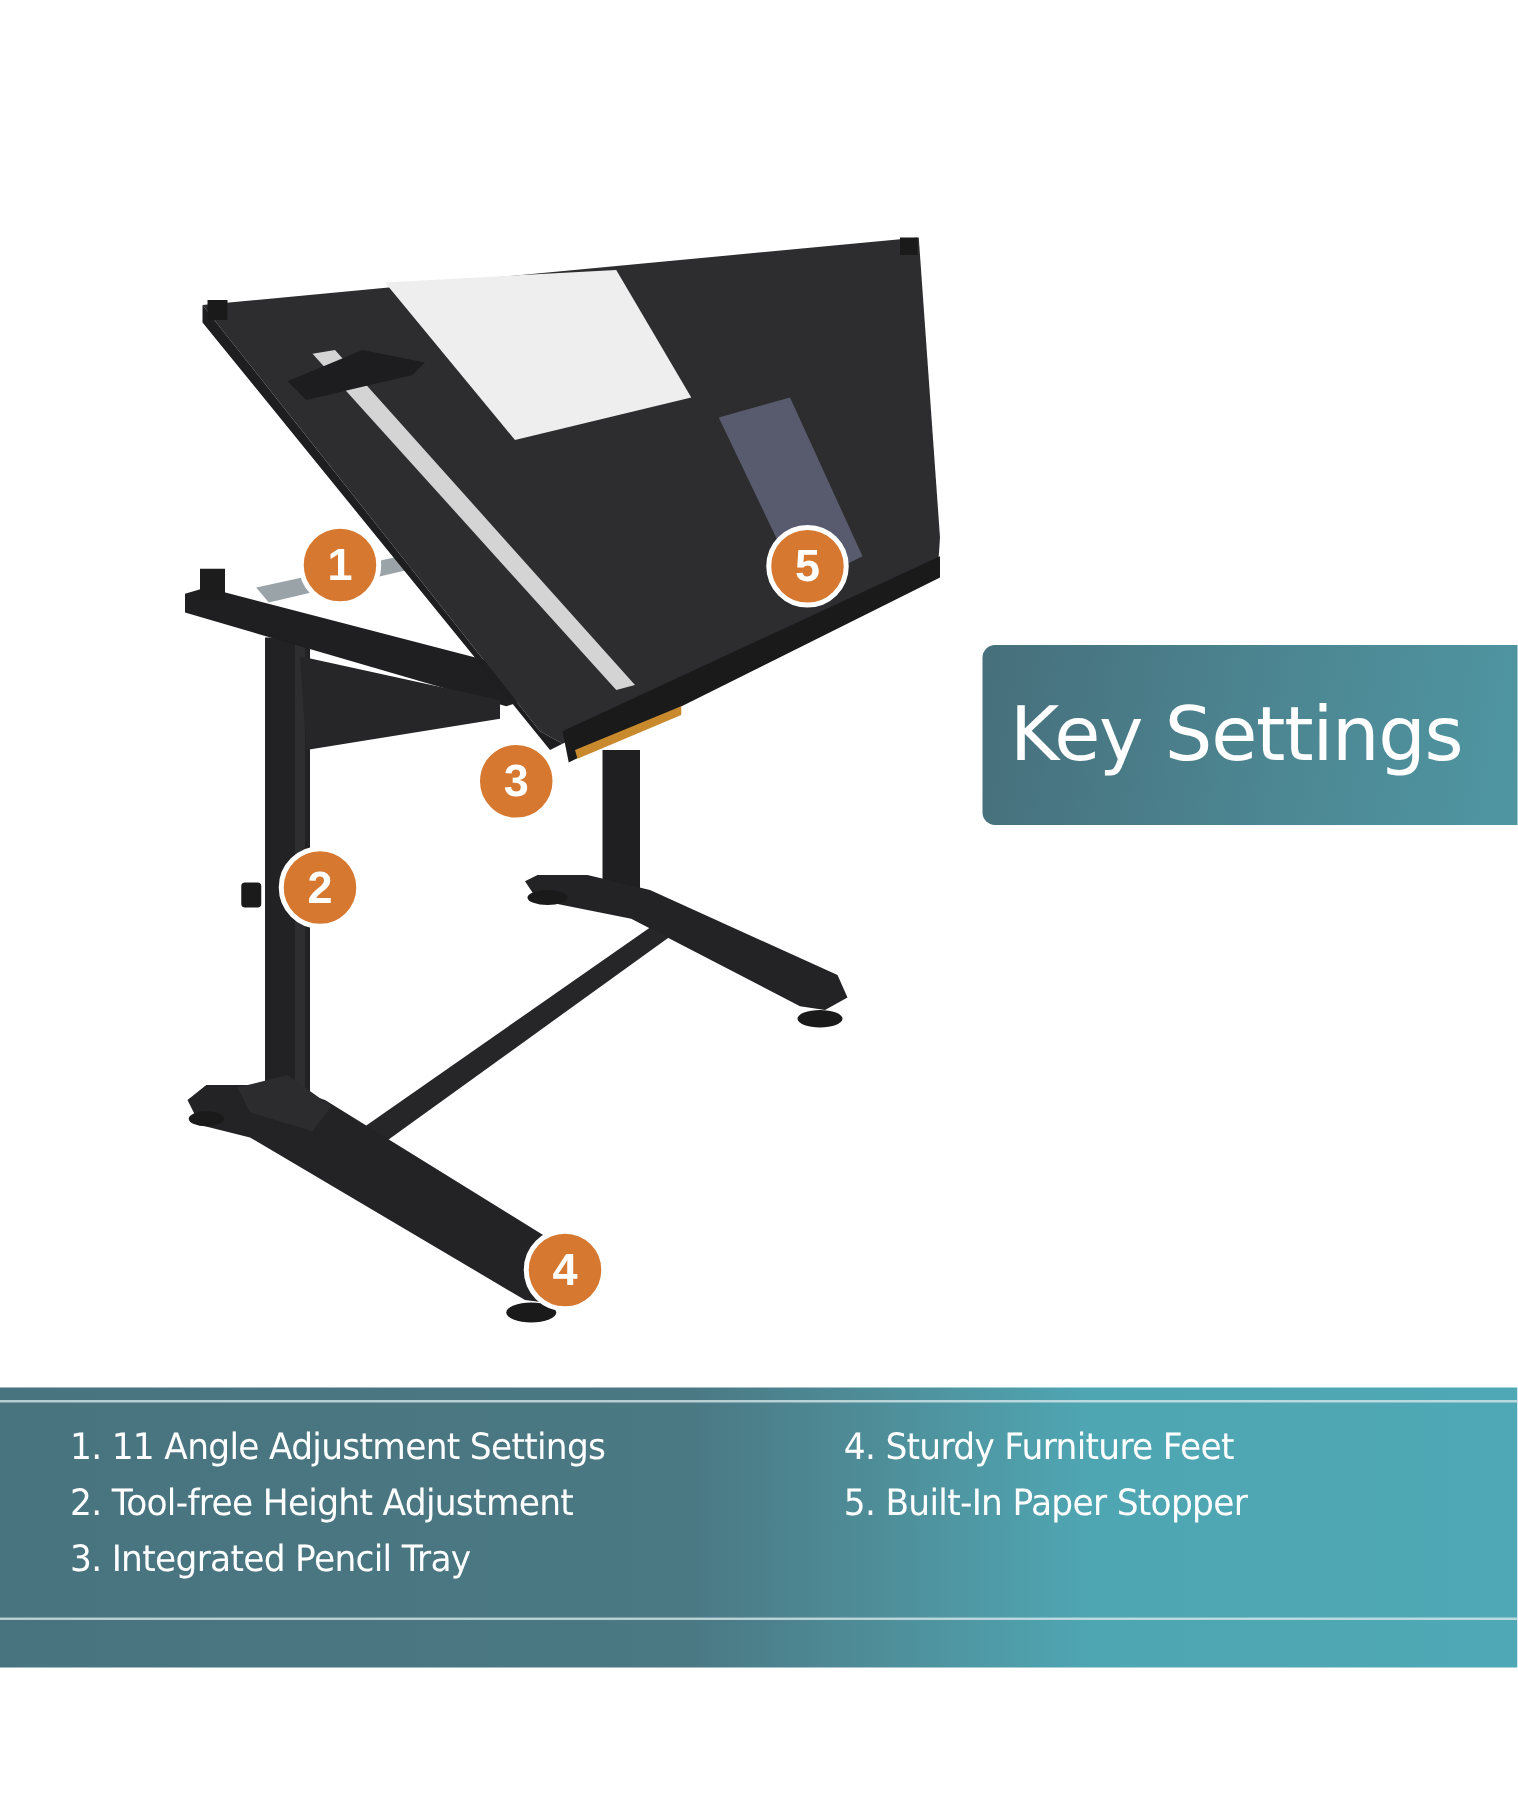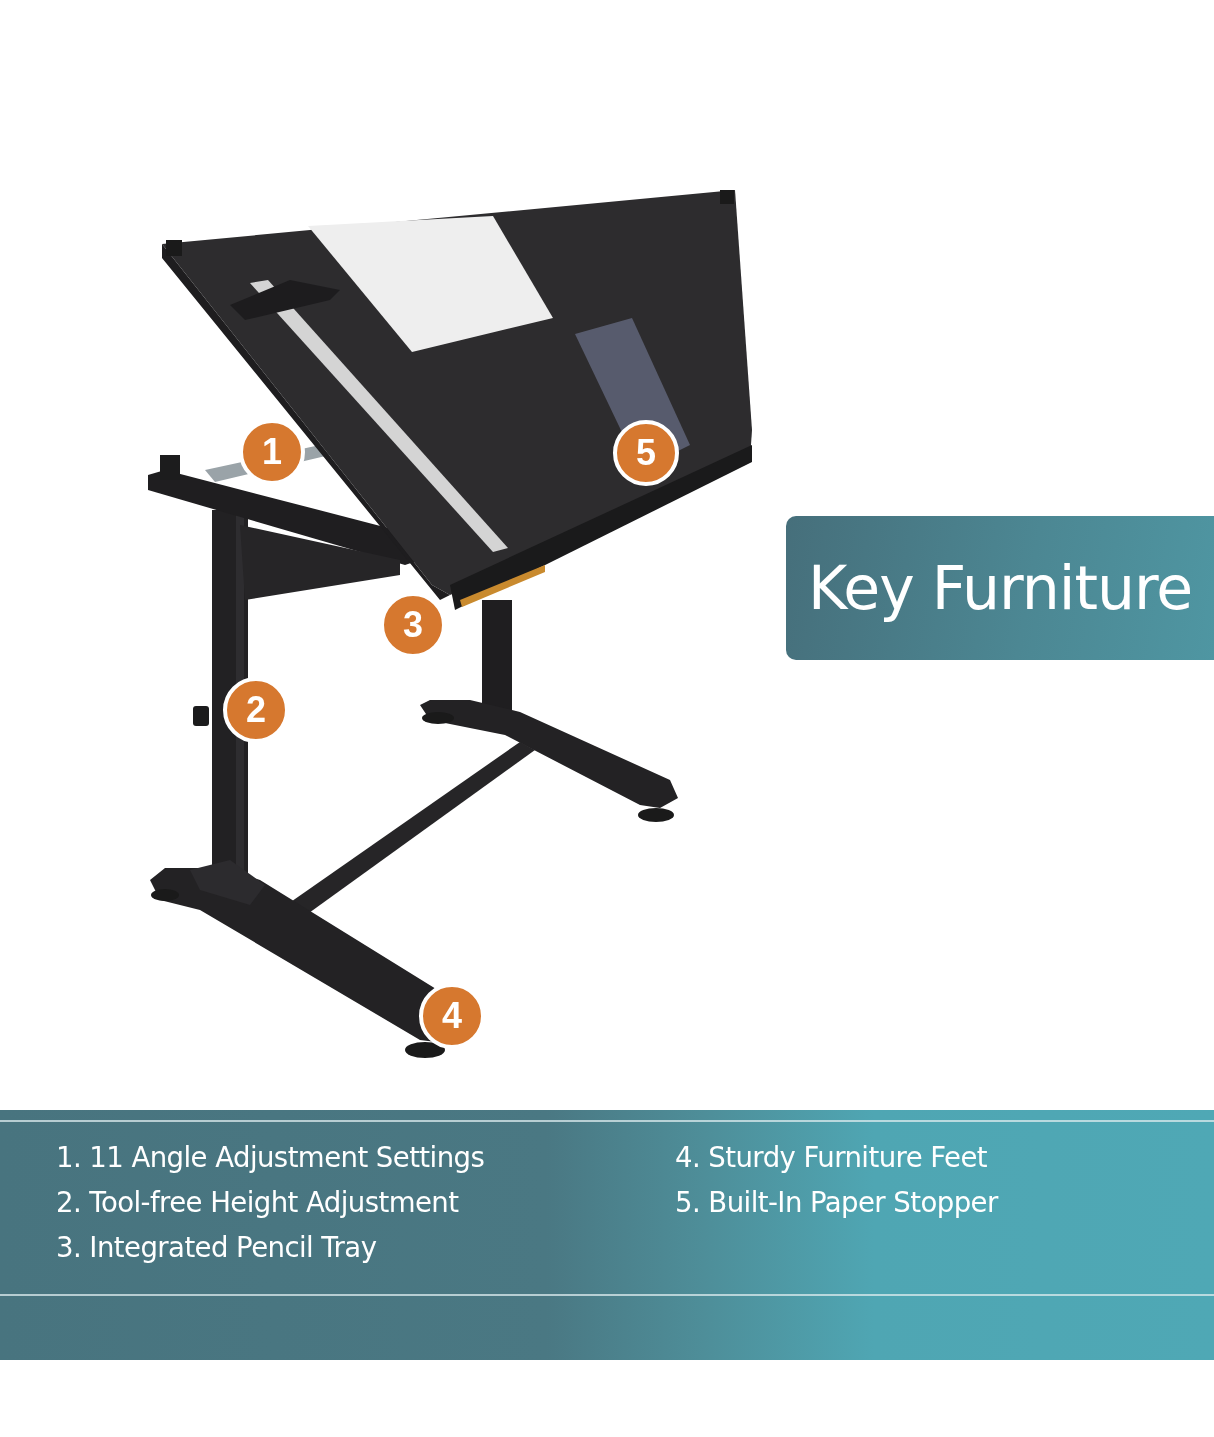--- a/index.html
+++ b/index.html
@@ -9,21 +9,21 @@
   .callout { position: absolute; width: 66px; height: 66px; border-radius: 50%;
              background: #d6782f; border: 4px solid #ffffff; box-sizing: border-box;
              color: #fff; font-family: "Liberation Sans", sans-serif; font-weight: bold;
              font-size: 36px; display: flex; align-items: center; justify-content: center; }
   .title-box { position: absolute; left: 786px; top: 516px; width: 440px; height: 144px;
                border-radius: 10px 0 0 10px;
                background: linear-gradient(100deg, #466f7b 0%, #4c8793 55%, #4f97a3 100%);
                display: flex; align-items: center; padding-left: 22px; box-sizing: border-box; }
   .title-box span { color: #ffffff; font-size: 60px; font-weight: normal; letter-spacing: -1px;
                     font-family: "DejaVu Sans", sans-serif; }
-  .band { position: absolute; left: 0; top: 1110px; width: 1214px; height: 250px;
+  .band { position: absolute; left: 0; top: 1110px; width: 1214px; height: 224px;
           background: linear-gradient(90deg, #48747f 0%, #4a7883 45%, #4e8e99 58%, #4fa6b3 72%, #4fa8b5 100%); }
   .band .line { position: absolute; left: 0; width: 100%; height: 2px; background: rgba(220,235,238,0.75); }
   .band .line.top { top: 10px; }
   .band .line.bot { top: 184px; }
   .features { position: absolute; top: 30px; left: 56px; width: 1100px; height: 150px; }
   .feat { position: absolute; color: #ffffff; font-size: 29px; white-space: nowrap;
           font-family: "DejaVu Sans", sans-serif; letter-spacing: -0.6px; transform: scaleX(0.95); transform-origin: left center; }
 </style>
 </head>
 <body>
@@ -81,21 +81,21 @@
     <span>3</span>
   </div>
 <div class="callout" style="left:419px; top:983px;">
     <span>4</span>
   </div>
 <div class="callout" style="left:613px; top:420px;">
     <span>5</span>
   </div>
 
 <div class="title-box">
-  <span>Key Furniture</span>
+  <span>Key Settings</span>
 </div>
 
 <div class="band">
   <div class="line top"></div>
   <div class="line bot"></div>
   <div class="features">
     <div class="feat" style="left:0; top:0;">1. 11 Angle Adjustment Settings</div>
     <div class="feat" style="left:0; top:45px;">2. Tool-free Height Adjustment</div>
     <div class="feat" style="left:0; top:90px;">3. Integrated Pencil Tray</div>
     <div class="feat" style="left:619px; top:0;">4. Sturdy Furniture Feet</div>

